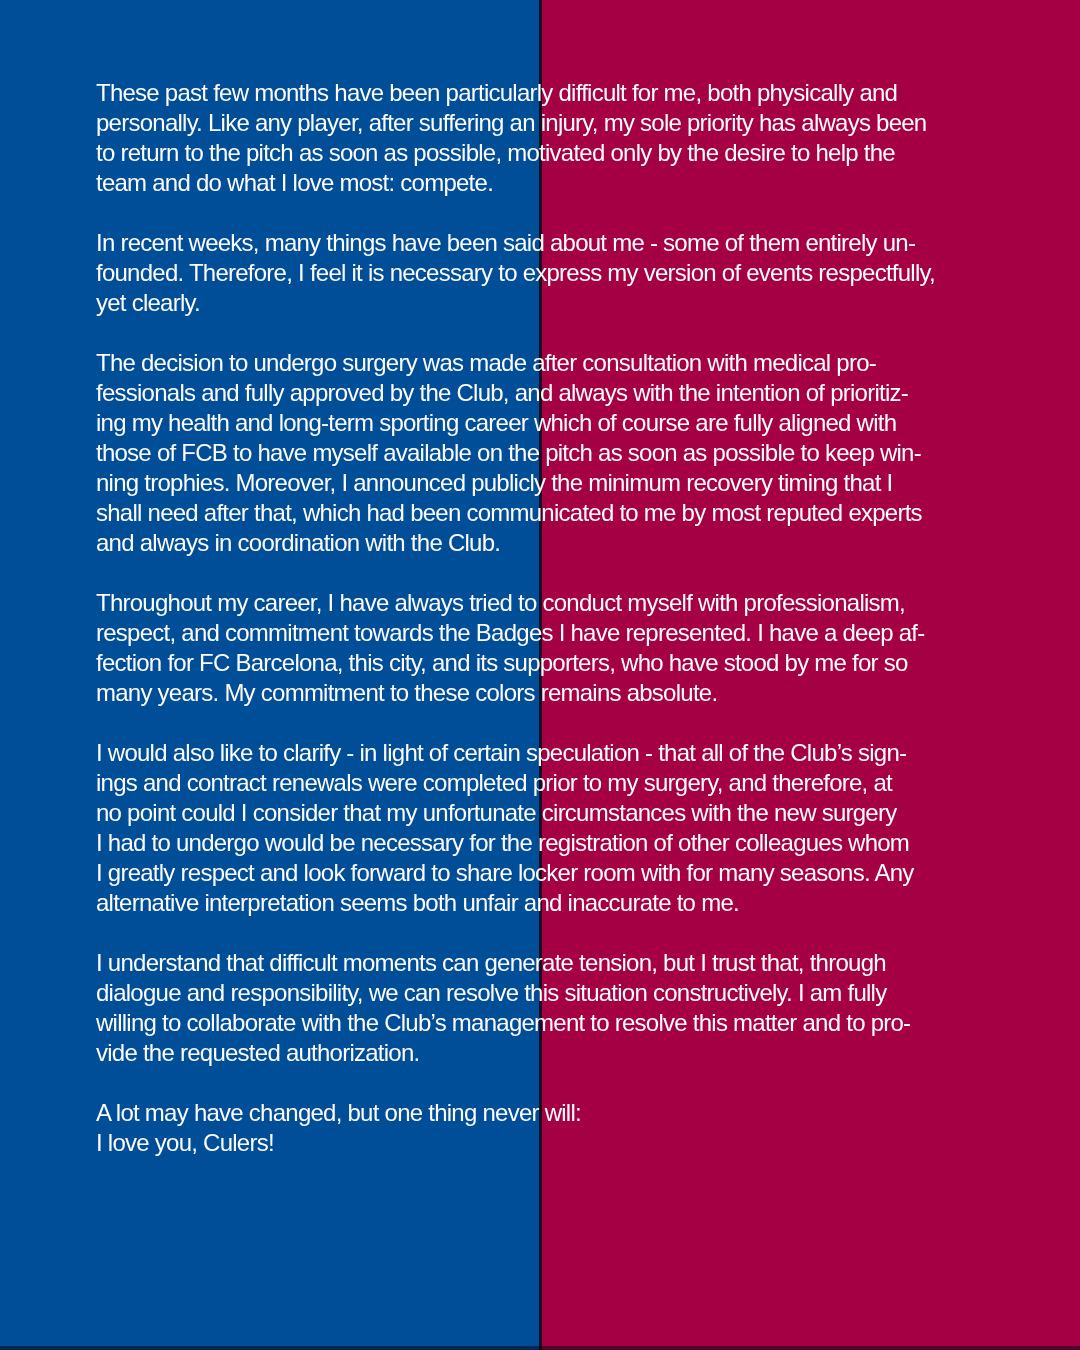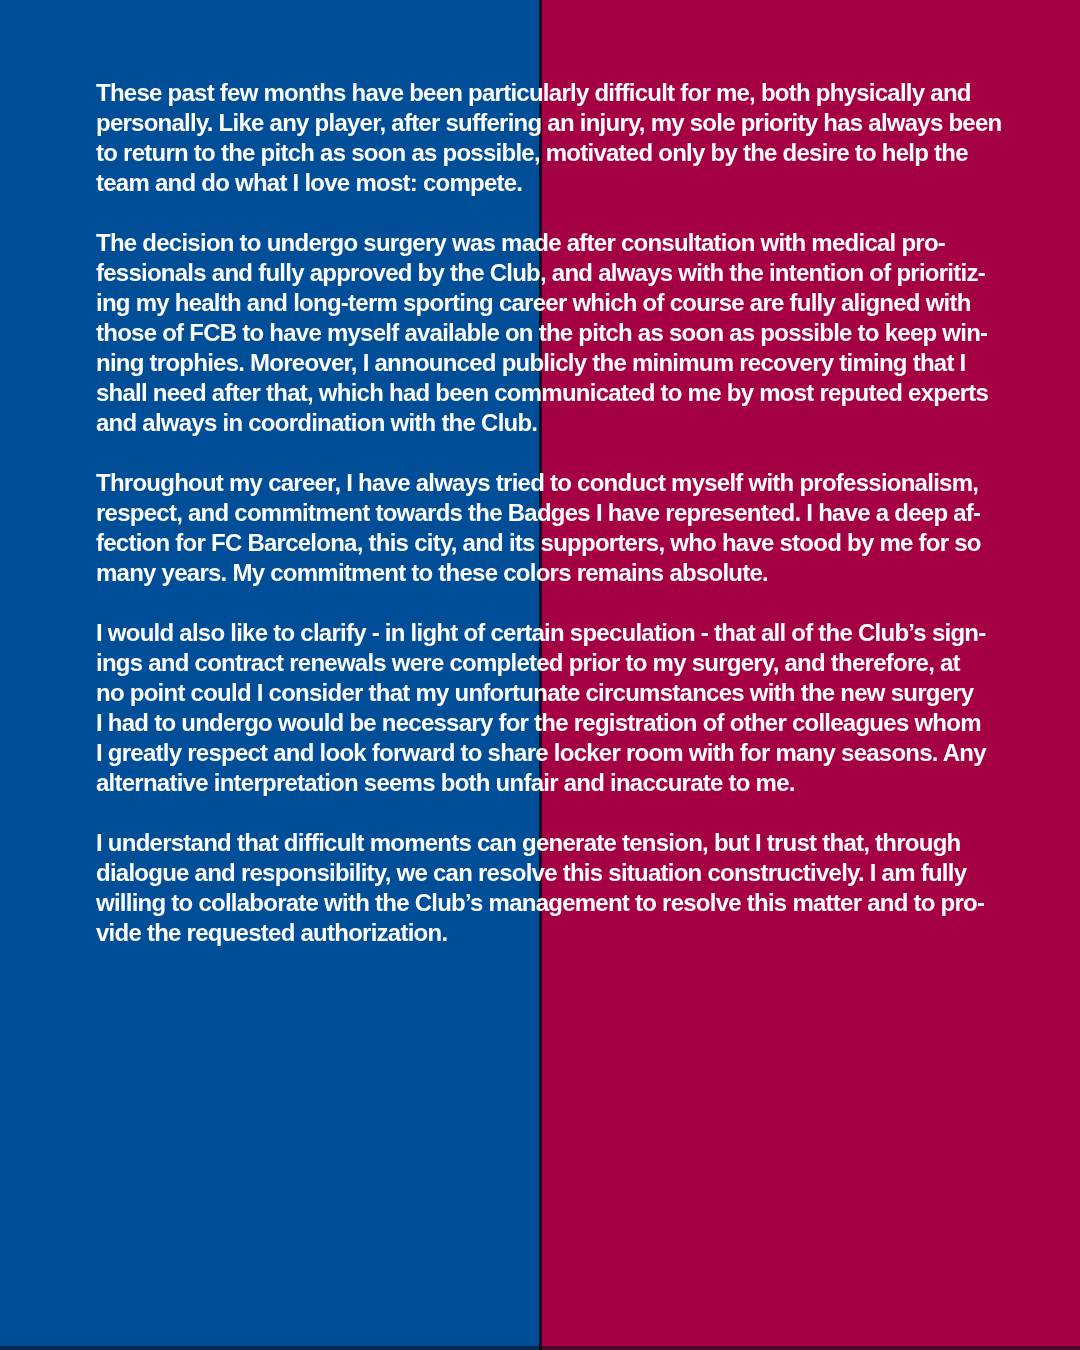--- a/index.html
+++ b/index.html
@@ -52,37 +52,40 @@
     box-sizing: border-box;
     padding: 78px 40px 0 96px;
     color: var(--text, #FDFDFD);
   }
   .statement p {
     margin: 0 0 30px 0;
     font-size: 24px;
     line-height: 30px;
     letter-spacing: -0.75px;
     white-space: pre;
-    font-weight: 700;
+    font-weight: 400;
   }
 </style>
 </head>
 <body>
 
 <div class="canvas">
   <div class="bg-half bg-left"></div>
   <div class="bg-half bg-right"></div>
   <div class="divider"></div>
   <div class="bottom-edge"></div>
 
   <div class="statement">
     <p>These past few months have been particularly difficult for me, both physically and
 personally. Like any player, after suffering an injury, my sole priority has always been
 to return to the pitch as soon as possible, motivated only by the desire to help the
 team and do what I love most: compete.</p>
+    <p>In recent weeks, many things have been said about me - some of them entirely un-
+founded. Therefore, I feel it is necessary to express my version of events respectfully,
+yet clearly.</p>
     <p>The decision to undergo surgery was made after consultation with medical pro-
 fessionals and fully approved by the Club, and always with the intention of prioritiz-
 ing my health and long-term sporting career which of course are fully aligned with
 those of FCB to have myself available on the pitch as soon as possible to keep win-
 ning trophies. Moreover, I announced publicly the minimum recovery timing that I
 shall need after that, which had been communicated to me by most reputed experts
 and always in coordination with the Club.</p>
     <p>Throughout my career, I have always tried to conduct myself with professionalism,
 respect, and commitment towards the Badges I have represented. I have a deep af-
 fection for FC Barcelona, this city, and its supporters, who have stood by me for so
@@ -90,14 +93,16 @@
     <p>I would also like to clarify - in light of certain speculation - that all of the Club’s sign-
 ings and contract renewals were completed prior to my surgery, and therefore, at
 no point could I consider that my unfortunate circumstances with the new surgery
 I had to undergo would be necessary for the registration of other colleagues whom
 I greatly respect and look forward to share locker room with for many seasons. Any
 alternative interpretation seems both unfair and inaccurate to me.</p>
     <p>I understand that difficult moments can generate tension, but I trust that, through
 dialogue and responsibility, we can resolve this situation constructively. I am fully
 willing to collaborate with the Club’s management to resolve this matter and to pro-
 vide the requested authorization.</p>
+    <p>A lot may have changed, but one thing never will:
+I love you, Culers!</p>
   </div>
 </div>
 
 </body></html>

